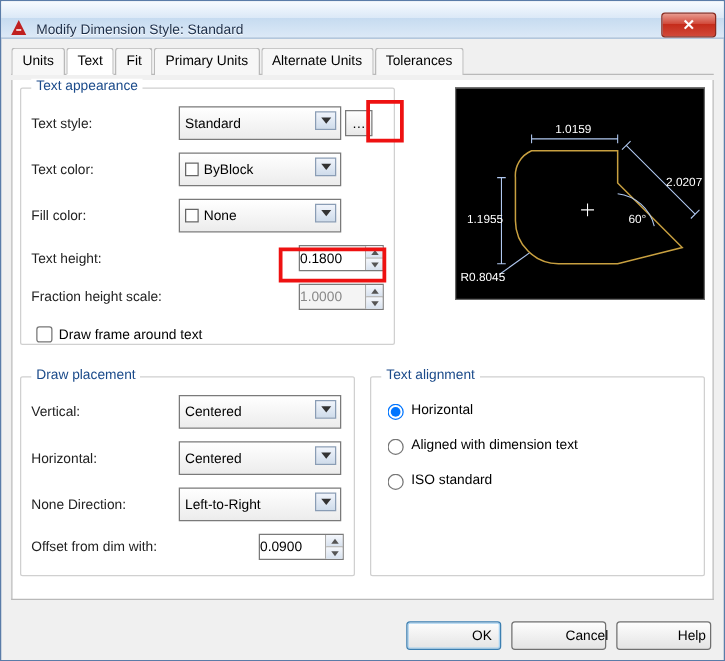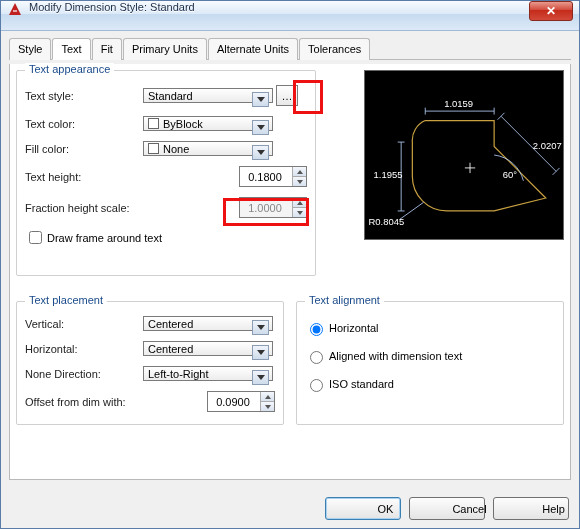--- a/index.html
+++ b/index.html
@@ -1,37 +1,37 @@
 <!DOCTYPE html>
 <html><head>
 <meta charset="utf-8">
 <style>
   * { box-sizing: border-box; font-family: "Segoe UI", Tahoma, sans-serif; font-size: 11px; }
   body { margin: 0; background: #fff; }
   .window { width: 580px; height: 529px; background: #f0f0f0; border: 1px solid #5a7ca8; position: relative; }
-  .titlebar { height: 30px; background: linear-gradient(#f7fbff,#dce9f7 45%,#c6dbf0 46%,#dce9f7); display: flex; align-items: flex-start; padding: 0 6px; border-bottom: 1px solid #9fb9d6; }
+  .titlebar { height: 30px; background: linear-gradient(#f7fbff,#dce9f7 45%,#c6dbf0 46%,#dce9f7); display: flex; align-items: flex-end; padding: 0 6px; border-bottom: 1px solid #9fb9d6; }
   .appicon { width: 16px; height: 16px; margin-right: 6px; }
   .title { flex: 1; color: #1b2d48; text-shadow: 0 1px 0 #fff; }
   .closebtn { width: 44px; height: 20px; border-radius: 3px; background: linear-gradient(#e89a8f,#d1493a 45%,#c52b1a 46%,#d1493a); border:1px solid #8a2a1e; color:#fff; display:flex;align-items:center;justify-content:center; font-size:12px; font-weight:bold;}
   .body { padding: 6px 8px 8px 8px; }
   .tabs { display: flex; border-bottom: 1px solid #b9b9b9; margin-bottom: 4px; }
   .tab { padding: 4px 8px; border:1px solid #b9b9b9; border-bottom:none; background:#f7f7f7; margin-right:1px; border-top-left-radius:3px; border-top-right-radius:3px; position:relative; top:1px; cursor:default;}
   .tab.active { background:#fff; border-bottom:1px solid #fff; }
   .content { background:#fff; border:1px solid #b9b9b9; border-top:none; padding:6px; height:416px; position:relative;}
   .fieldset { border:1px solid #d0d0d0; border-radius:2px; padding:8px 8px 10px 8px; margin-bottom:21px; position:relative; background:#fff;}
   .fieldset .legend { position:absolute; top:-8px; left:8px; background:#fff; padding:0 4px; color:#1a4a8a; }
   .row { display:flex; align-items:center; margin-bottom:10px; }
   .row label { width:118px; color:#222; }
-  .combo { flex:0 0 130px; height:15px; border:1px solid #7a7a7a; background:linear-gradient(#fff,#ececec); display:flex; align-items:center; padding:0 4px; position:relative;}
+  .combo { flex:0 0 130px; height:27px; border:1px solid #7a7a7a; background:linear-gradient(#fff,#ececec); display:flex; align-items:center; padding:0 4px; position:relative;}
   .combo .swatch { width:11px; height:11px; border:1px solid #666; margin-right:4px; background:#fff;}
   .combo::after { content:""; position:absolute; right:3px; top:3px; width:15px; height:13px; background:linear-gradient(#f0f4fb,#cfdceb); border:1px solid #8a9db5; }
   .combo .arrow { position:absolute; right:7px; top:8px; width:0;height:0;border-left:4px solid transparent;border-right:4px solid transparent;border-top:5px solid #333; z-index:2;}
   .combo.wide { flex:0 0 130px; }
   .morebtn { width:22px; height:21px; margin-left:3px; border:1px solid #7a7a7a; background:linear-gradient(#fff,#e8e8e8); display:flex;align-items:center;justify-content:center;}
-  .spinner { width:68px; height:21px; border:1px solid #7a7a7a; background:#fff; display:flex; align-items:center; justify-content:center; padding-right:16px; position:relative; margin-left:auto;}
+  .spinner { width:68px; height:21px; border:1px solid #7a7a7a; background:#fff; display:flex; align-items:center; justify-content:flex-start; padding-right:16px; position:relative; margin-left:auto;}
   .spinner.disabled { background:#f4f4f4; color:#888;}
   .spinner .spbtns { position:absolute; right:0; top:0; width:14px; height:19px; border-left:1px solid #aaa; display:flex; flex-direction:column;}
   .spinner .spbtns div { flex:1; background:linear-gradient(#f4f7fc,#d8e2ef); display:flex;align-items:center;justify-content:center;}
   .spinner .spbtns div:first-child { border-bottom:1px solid #aaa;}
   .tri-up{width:0;height:0;border-left:3px solid transparent;border-right:3px solid transparent;border-bottom:4px solid #555;}
   .tri-dn{width:0;height:0;border-left:3px solid transparent;border-right:3px solid transparent;border-top:4px solid #555;}
   .chk { display:flex; align-items:center; }
   .chk input { margin-right:5px;}
   .redbox { position:absolute; border:3px solid #e11; pointer-events:none; z-index:10;}
   .topflex { display:flex; gap:8px;}
@@ -53,21 +53,21 @@
   <div class="titlebar">
     <svg class="appicon" viewBox="0 0 16 16">
         <path d="M2 14 L8 2 L14 14 Z" fill="#c02020"></path>
         <path d="M6 10 L10 10" stroke="#fff" stroke-width="1.2"></path>
       </svg>
     <div class="title">Modify Dimension Style: Standard</div>
     <div class="closebtn">✕</div>
   </div>
   <div class="body">
     <div class="tabs">
-      <div class="tab">Style</div>
+      <div class="tab">Units</div>
       <div class="tab active">Text</div>
       <div class="tab">Fit</div>
       <div class="tab">Primary Units</div>
       <div class="tab">Alternate Units</div>
       <div class="tab">Tolerances</div>
     </div>
 
     <div class="content">
 
       <div class="topflex">
@@ -156,21 +156,21 @@
             <g stroke="#fff" stroke-width="1">
               <line x1="116" y1="100" x2="128" y2="100"></line>
                 <line x1="122" y1="94" x2="122" y2="106"></line>
             </g>
           </svg>
         </div>
       </div>
 
       <div class="bottomflex">
         <div class="fieldset">
-          <span class="legend">Text placement</span>
+          <span class="legend">Draw placement</span>
           <div class="row" style="margin-top:6px;">
             <label>Vertical:</label>
             <div class="combo">
                 <span>Centered</span>
                 <span class="arrow"></span>
               </div>
           </div>
           <div class="row">
             <label>Horizontal:</label>
             <div class="combo">

